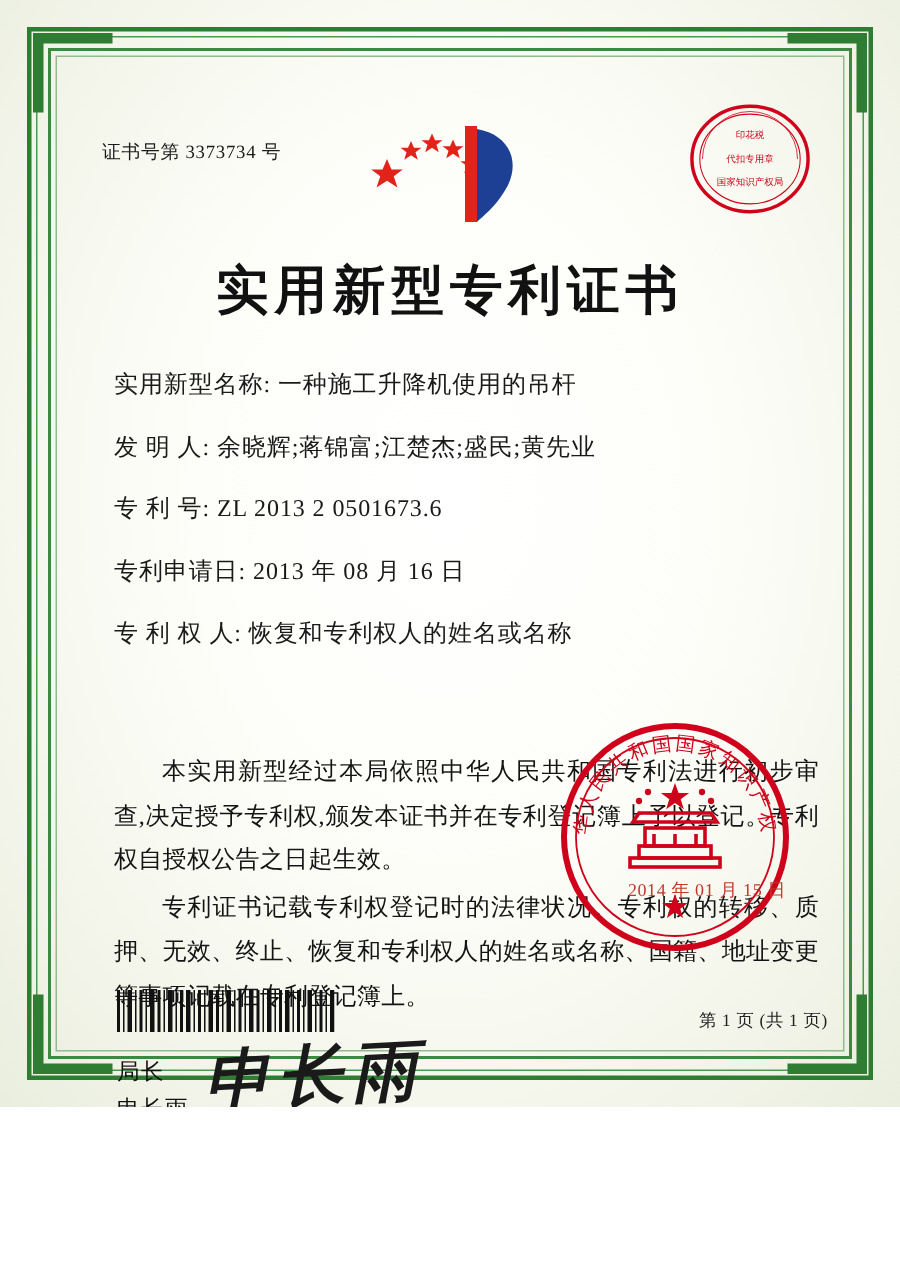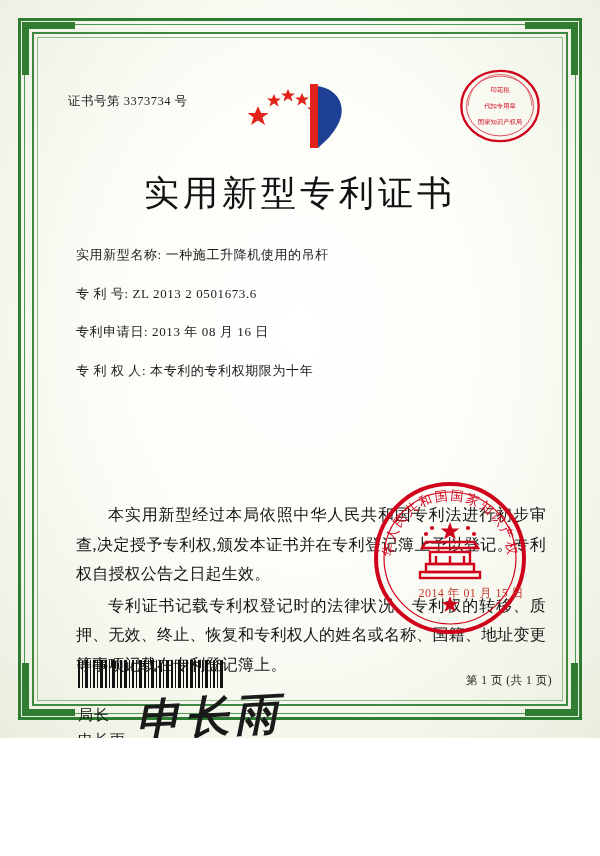--- a/index.html
+++ b/index.html
@@ -99,35 +99,35 @@
   }
 
   
   .title {
     position: absolute;
     left: 0;
     right: 0;
     top: 122px;
     text-align: center;
     font-size: 35px;
-    font-weight: normal;
+    font-weight: bold;
     letter-spacing: 4px;
     color: #111;
     font-family: "Liberation Serif", serif;
   }
 
   
   .fields {
     position: absolute;
     left: 28px;
     right: 20px;
     top: 198px;
   }
   .field {
-    font-size: 13px;
+    font-size: 16px;
     color: #1a1a1a;
     margin-bottom: 20.5px;
     letter-spacing: 0.6px;
     white-space: nowrap;
   }
   .field .lbl { }
   .field .val { }
 
   
   .paras {
@@ -252,30 +252,34 @@
     </svg>
 
     <div class="title">实用新型专利证书</div>
 
     <div class="fields">
       <div class="field">
         <span class="lbl">实用新型名称:</span>
         <span class="val">一种施工升降机使用的吊杆</span>
       </div>
       <div class="field">
+        <span class="lbl">发 明 人:</span>
+        <span class="val">余晓辉;蒋锦富;江楚杰;盛民;黄先业</span>
+      </div>
+      <div class="field">
         <span class="lbl">专 利 号:</span>
         <span class="val">ZL 2013 2 0501673.6</span>
       </div>
       <div class="field">
         <span class="lbl">专利申请日:</span>
         <span class="val">2013 年 08 月 16 日</span>
       </div>
       <div class="field">
         <span class="lbl">专 利 权 人:</span>
-        <span class="val">本专利的专利权期限为十年</span>
+        <span class="val">恢复和专利权人的姓名或名称</span>
       </div>
     </div>
 
     <div class="paras">
       <div class="para">本实用新型经过本局依照中华人民共和国专利法进行初步审查,决定授予专利权,颁发本证书并在专利登记簿上予以登记。专利权自授权公告之日起生效。</div>
       <div class="para">专利证书记载专利权登记时的法律状况。专利权的转移、质押、无效、终止、恢复和专利权人的姓名或名称、国籍、地址变更等事项记载在专利登记簿上。</div>
     </div>
 
     <svg class="barcode" viewBox="0 0 145 28">
       <g fill="#111">

